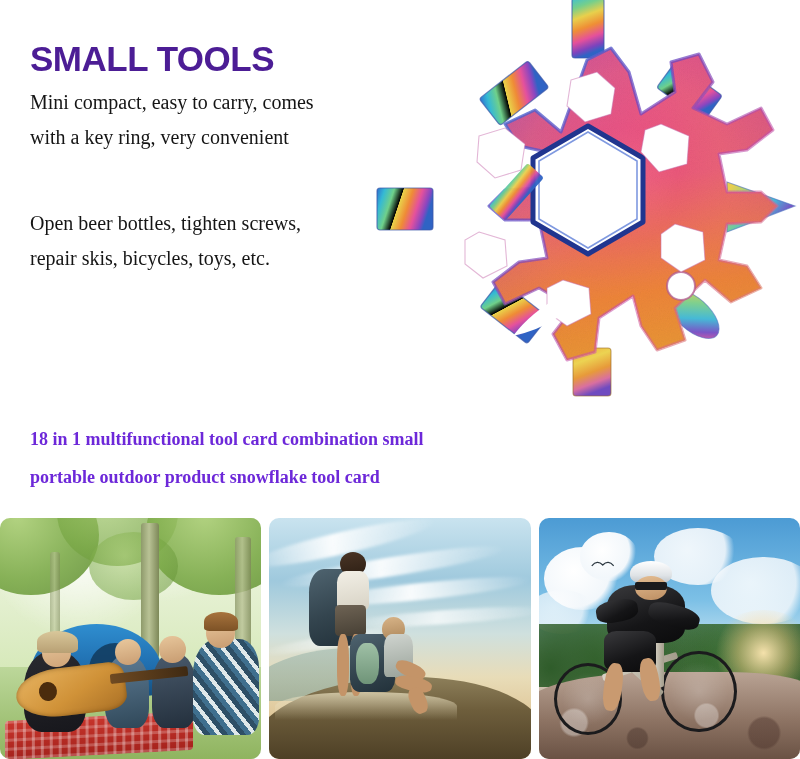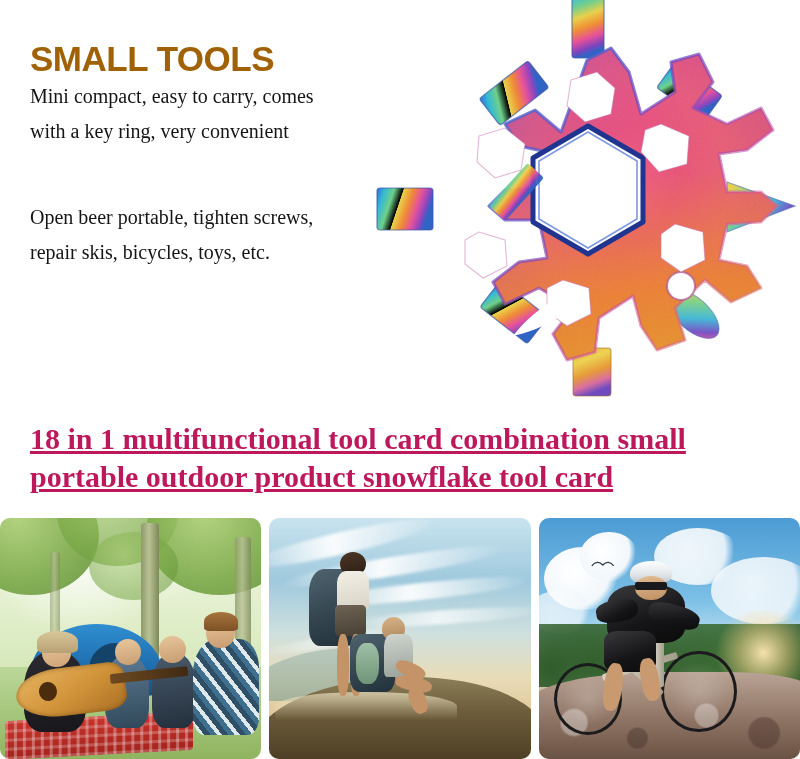--- a/index.html
+++ b/index.html
@@ -20,43 +20,43 @@
   .copy-block { position:absolute; left:30px; }
   .block-a { top:38px; }
   .block-b { top:200px; }
 
   .headline {
     font-family:"Liberation Sans", sans-serif;
     font-weight:bold;
     font-size:35px;
     line-height:41px;
     letter-spacing:-0.5px;
-    color:#a16207;
+    color:#4c1d95;
     white-space:pre-line;
   }
   .subcopy {
     font-family:"Liberation Serif", serif;
     font-size:20px;
     line-height:35px;
     color:#151515;
+    margin-top:6px;
     white-space:pre-line;
   }
 
   
   .product-title {
     position:absolute;
     left:30px; top:420px;
     width:700px;
     font-family:"Liberation Serif", serif;
     font-weight:bold;
-    font-size:30px;
+    font-size:18px;
     line-height:38px;
-    color:#be185d;
+    color:#6d28d9;
     white-space:pre-line;
-    text-decoration:underline;
   }
 
   
   .product-image {
     position:absolute;
     left:375px; top:-4px;
     width:425px; height:420px;
   }
   .product-image svg { display:block; width:100%; height:100%; }
 
@@ -230,21 +230,21 @@
 
 <div class="page">
 
   <div class="copy-block block-a">
     <div class="headline">SMALL TOOLS</div>
     <div class="subcopy">Mini compact, easy to carry, comes
 with a key ring, very convenient</div>
   </div>
 
   <div class="copy-block block-b">
-    <div class="subcopy">Open beer portable, tighten screws,
+    <div class="subcopy">Open beer bottles, tighten screws,
 repair skis, bicycles, toys, etc.</div>
   </div>
 
   <div class="product-title">18 in 1 multifunctional tool card combination small
 portable outdoor product snowflake tool card</div>
 
   <div class="product-image">
     <svg viewBox="0 0 425 420" xmlns="http://www.w3.org/2000/svg">
       <defs>
 

